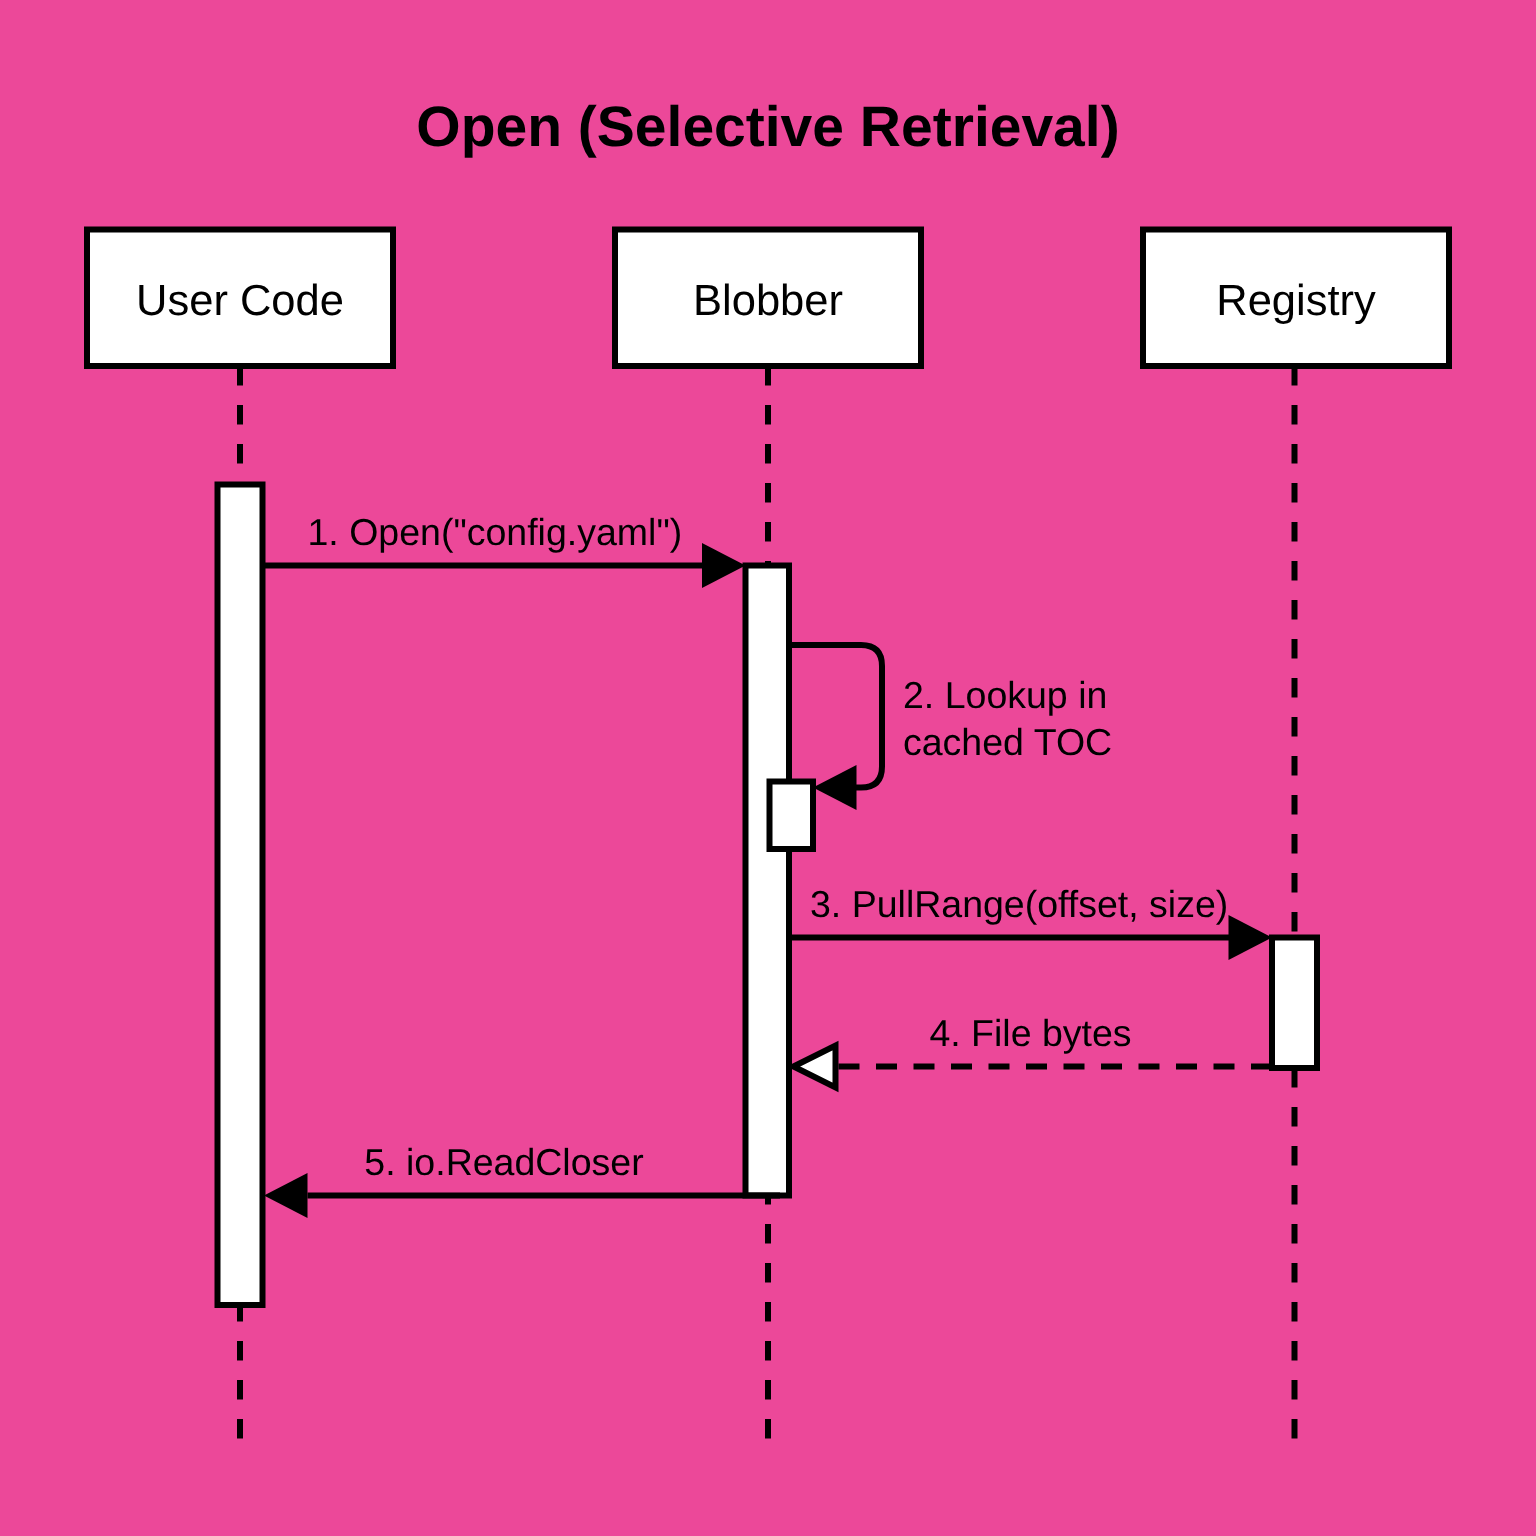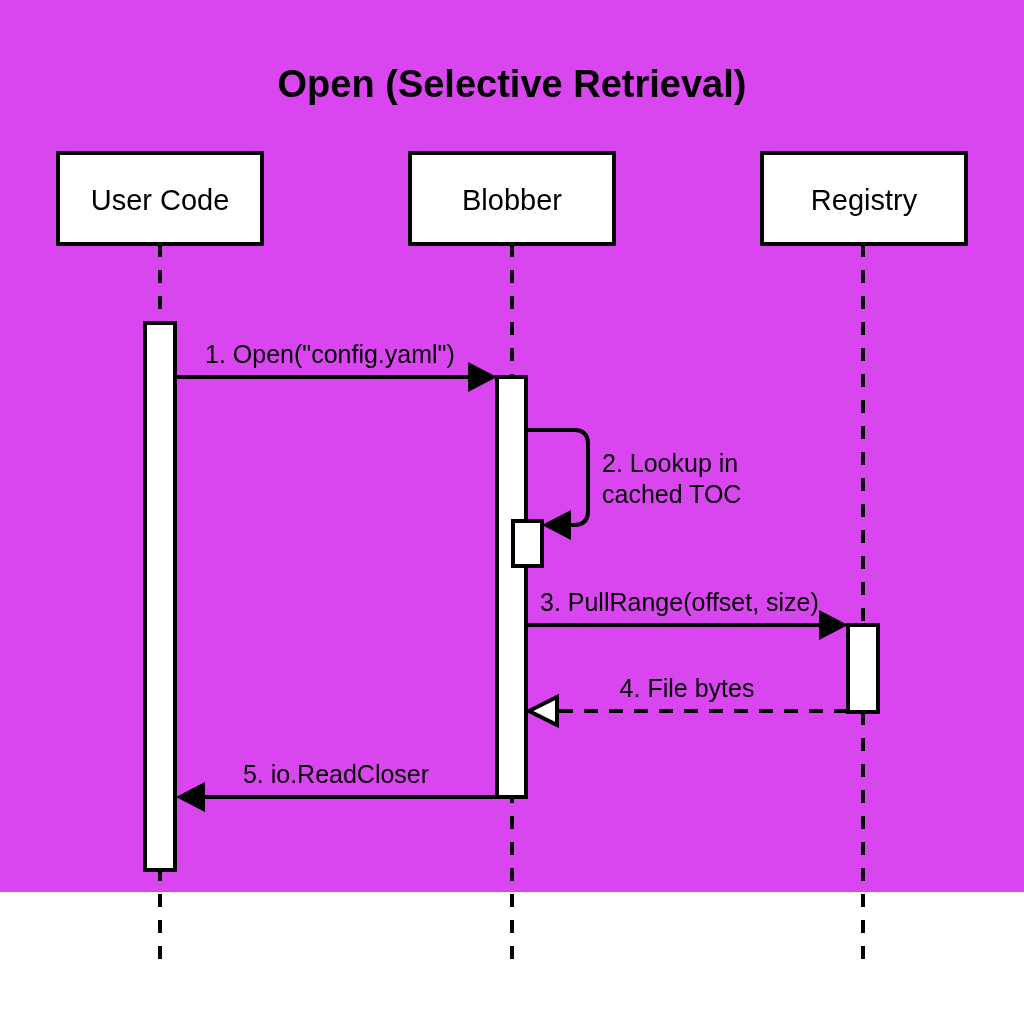--- a/index.html
+++ b/index.html
@@ -9,22 +9,22 @@
   }
   body {
     width: 1024px;
     height: 1024px;
     font-family: "Liberation Sans", sans-serif;
     overflow: hidden;
   }
   #diagram-root {
     position: relative;
     width: 1024px;
-    height: 892px;
-    background: #d946ef;
+    height: 1024px;
+    background: #ec4899;
   }
   svg#seq-svg {
     display: block;
     width: 1024px;
     height: 1024px;
   }
   .diagram-title {
     font-family: "Liberation Sans", sans-serif;
     font-weight: bold;
     font-size: 38px;

